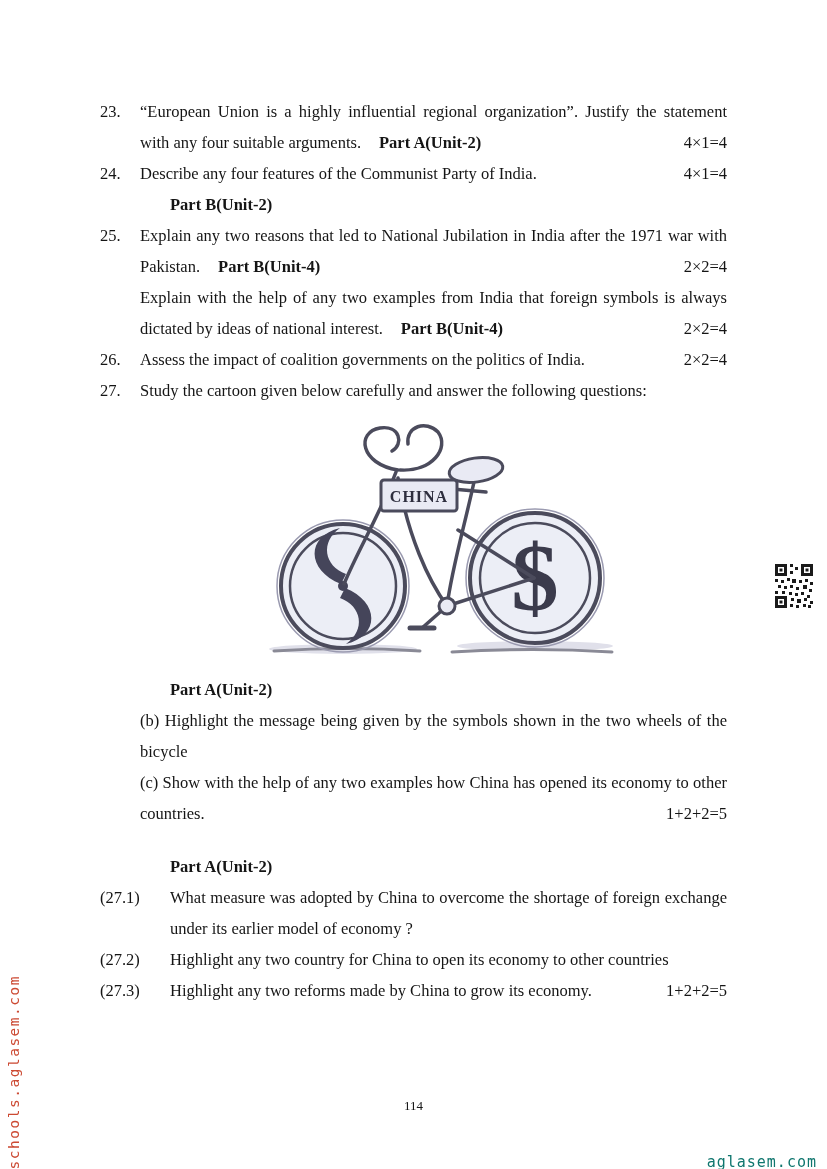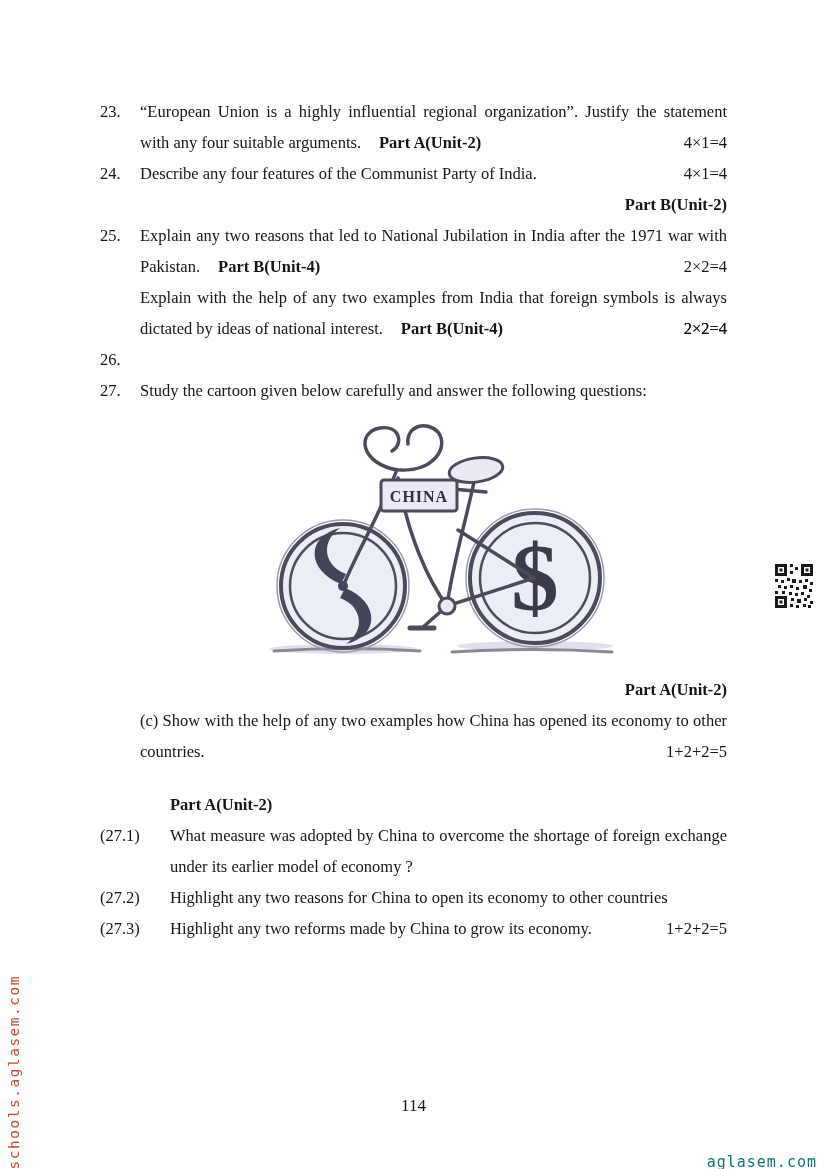--- a/index.html
+++ b/index.html
@@ -16,29 +16,29 @@
   }
   .content { position:absolute; top:88px; left:100px; width:627px; }
   .qrow { display:flex; }
   .qnum  { flex:0 0 40px; width:40px; }
   .qnum27{ flex:0 0 70px; width:70px; }
   .qbody { flex:1; min-width:0; }
   p.just { text-align:justify; position:relative; }
   p.left { text-align:left; position:relative; }
   .marks { position:absolute; right:0; bottom:0; white-space:nowrap; }
   .ip    { font-weight:bold; margin-left:18px; margin-right:30px; }
-  .partl { margin-left:30px; font-weight:bold; text-align:right; }
+  .partl { margin-left:30px; font-weight:bold; text-align:left; }
   .partl2{ margin-left:70px; font-weight:bold; text-align:left; }
   .orline{ text-align:center; font-weight:bold; }
   .mt2   { margin-top:22px; }
   .cartoon-wrap { margin:12px 0 14px; text-align:center; }
   .cartoon-wrap svg { display:inline-block; vertical-align:top; }
   .pageno {
     position:absolute; bottom:62px; left:0; width:100%;
-    text-align:center; font-size:17px; line-height:18px;
+    text-align:center; font-size:13px; line-height:18px;
   }
   .wm-left {
     position:absolute; left:6px; bottom:8px;
     writing-mode:vertical-rl; transform:rotate(180deg);
     font-family:"DejaVu Sans Mono", monospace;
     font-size:14.5px; letter-spacing:1.5px;
     color:#cc4a33; line-height:16px;
   }
   .brand {
     position:absolute; right:10px; bottom:6px;
@@ -86,20 +86,21 @@
           <span>Explain with the help of any two examples from India that foreign symbols is always dictated by ideas of national interest.</span><b class="ip">Part B(Unit-4)</b>
           <span class="marks">2×2=4</span>
         </p>
       </div>
     </div>
 
     <div class="qrow">
       <div class="qnum">26.</div>
       <div class="qbody">
         <p class="left">
+          <span>Assess the impact of coalition governments on the politics of India.</span>
           <span class="marks">2×2=4</span>
         </p>
       </div>
     </div>
 
     <div class="qrow">
       <div class="qnum">27.</div>
       <div class="qbody">
         <p class="left">Study the cartoon given below carefully and answer the following questions:</p>
 
@@ -144,40 +145,41 @@
             <ellipse cx="228" cy="52" rx="27" ry="12" transform="rotate(-8 228 52)" fill="#e9eaf4" stroke="#4b4b5c" stroke-width="3"></ellipse>
 
             <g>
               <rect x="133" y="62" width="76" height="31" rx="3" fill="#e9eaf4" stroke="#4b4b5c" stroke-width="3"></rect>
               <text x="171" y="84" text-anchor="middle" font-size="16" font-weight="bold" letter-spacing="1" font-family="'Liberation Serif',serif" fill="#2e2e3e">CHINA</text>
             </g>
           </svg>
         </div>
 
         <p class="partl">Part A(Unit-2)</p>
+        <p class="just">(b) Highlight the message being given by the symbols shown in the two wheels of the bicycle</p>
         <p class="just">
           <span>(c) Show with the help of any two examples how China has opened its economy to other countries.</span>
           <span class="marks">1+2+2=5</span>
         </p>
       </div>
     </div>
 
     <p class="partl2 mt2">Part A(Unit-2)</p>
 
     <div class="qrow">
       <div class="qnum27">(27.1)</div>
       <div class="qbody">
         <p class="just">What measure was adopted by China to overcome the shortage of foreign exchange under its earlier model of economy ?</p>
       </div>
     </div>
 
     <div class="qrow">
       <div class="qnum27">(27.2)</div>
       <div class="qbody">
-        <p class="left">Highlight any two reasons for China to open its economy to other countries</p>
+        <p class="left">Highlight any two country for China to open its economy to other countries</p>
       </div>
     </div>
 
     <div class="qrow">
       <div class="qnum27">(27.3)</div>
       <div class="qbody">
         <p class="left">
           <span>Highlight any two reforms made by China to grow its economy.</span>
           <span class="marks">1+2+2=5</span>
         </p>

